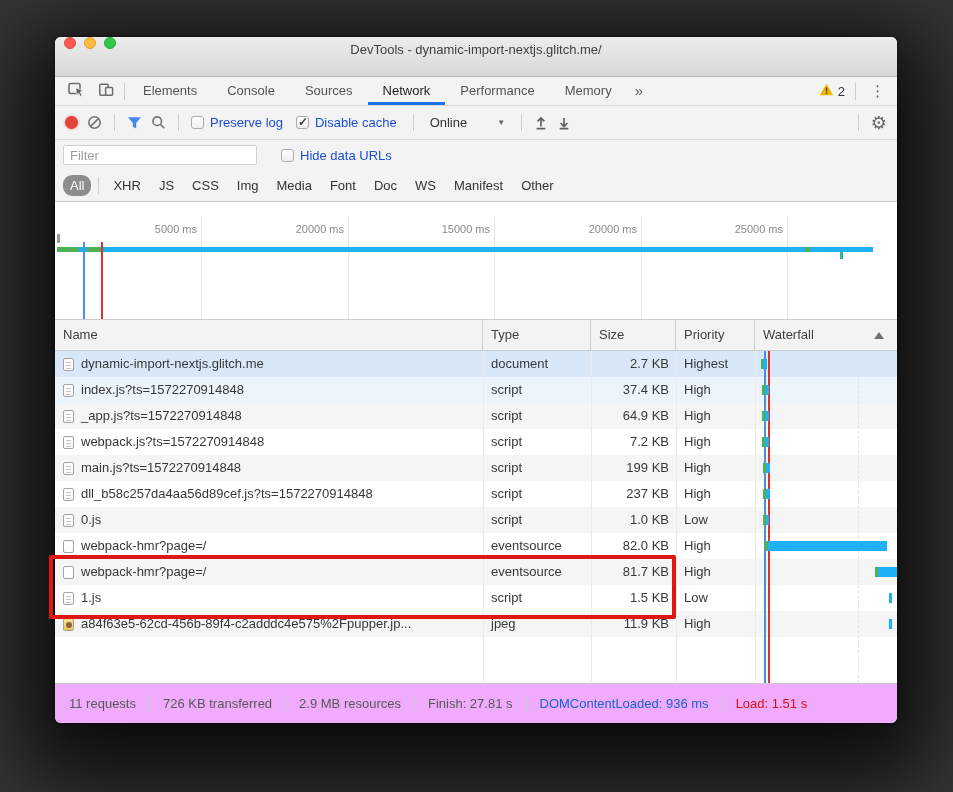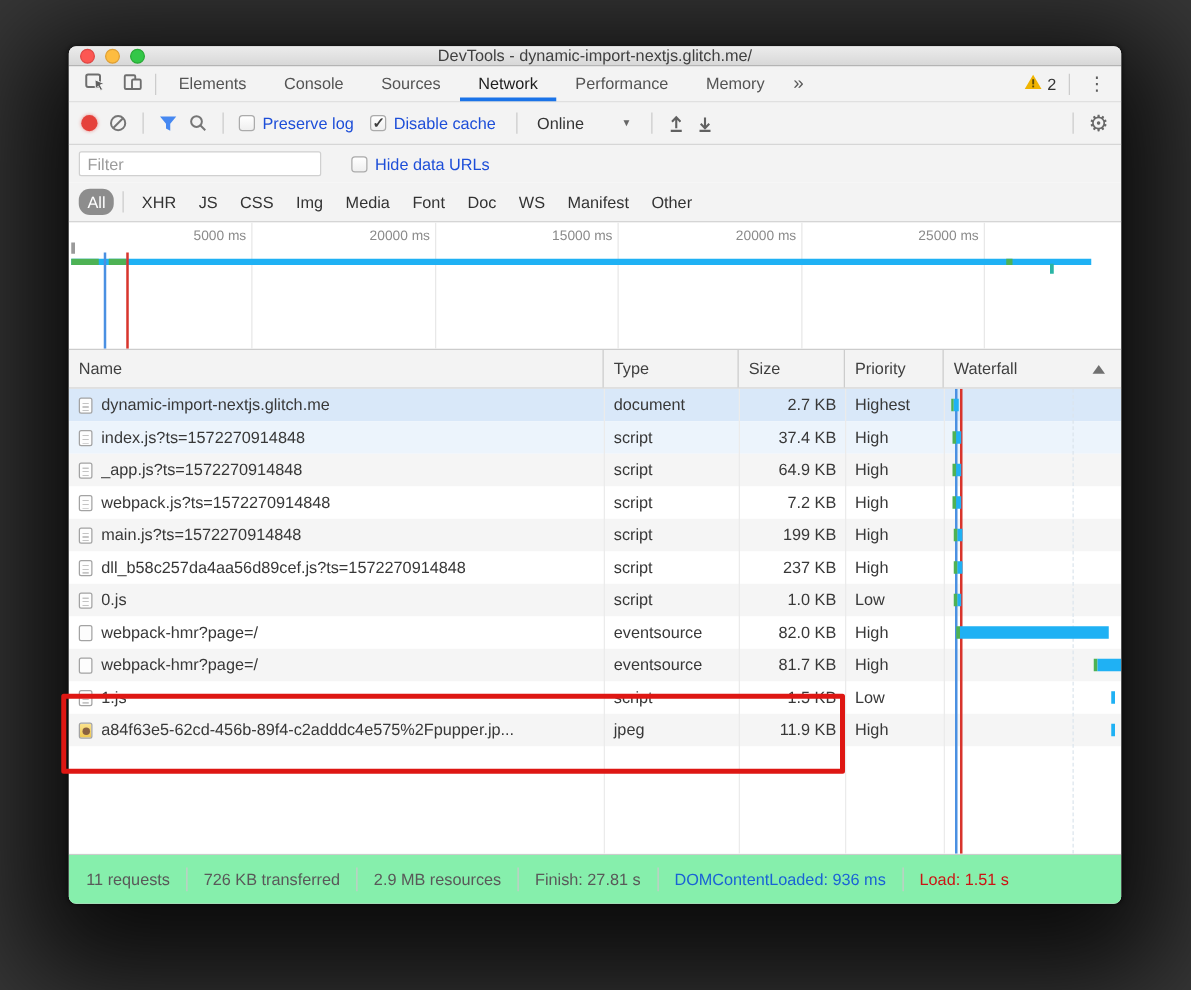--- a/index.html
+++ b/index.html
@@ -11,24 +11,24 @@
     overflow: hidden;
   }
   #devtools-window {
     position: absolute; left: 55px; top: 37px; width: 842px; height: 686px;
     background: #fff; border-radius: 6px; overflow: hidden;
     box-shadow: 0 25px 90px 35px rgba(0,0,0,0.82), 0 0 4px rgba(0,0,0,0.6);
     display: flex; flex-direction: column;
   }
   
   .titlebar {
-    height: 16px; flex: none; position: relative;
+    height: 40px; flex: none; position: relative;
     background: linear-gradient(#ececec,#d8d8d8);
     border-bottom: 1px solid #b4b4b4;
-    display: flex; align-items: center;
+    display: flex; align-items: flex-start;
   }
   .traffic { display:flex; gap: 8px; margin-left: 9px; }
   .light { width: 12px; height: 12px; border-radius: 50%; }
   .light.red   { background:#fc5753; border:1px solid #df4744; }
   .light.yellow{ background:#fdbc40; border:1px solid #de9f34; }
   .light.green { background:#33c748; border:1px solid #27aa35; }
   .title-text {
     position: absolute; left: 0; right: 0; text-align: center;
     font-size: 13px; color: #404040; line-height: 25px;
   }
@@ -78,21 +78,21 @@
   .filter-input::placeholder { color:#9c9c9c; }
   .hide-data { display:flex; align-items:center; margin-left: 14px; }
   
   .pillsrow {
     height: 32px; flex:none; background:#f3f3f3; border-bottom:1px solid #ccc;
     display:flex; align-items:center; padding: 0 8px; gap: 4px;
   }
   .pill { font-size:13px; color:#333; padding: 3px 7px; border-radius: 9px; }
   .pill.active { background:#8d8d8d; color:#fff; }
   
-  .overview { height: 102px; flex:none; position:relative; background:#fff; border-bottom:1px solid #ccc; overflow:hidden; }
+  .overview { height: 102px; flex:none; position:relative; background:#fff; border-bottom:1px solid #ccc; overflow:hidden;margin-top:16px; }
   .ov-grid { position:absolute; top:0; bottom:0; width:1px; background:#e8e8e8; }
   .ov-tick { position:absolute; top:5px; width:70px; font-size:11px; color:#8a8a8a; text-align:right; }
   .ov-tick.clipped { width:22px; text-align:left; }
   .ov-seg { position:absolute; }
   .ov-vline { position:absolute; top:24px; bottom:0; width:2px; }
   
   .thead {
     height: 31px; flex:none; background:#f3f3f3; border-bottom:1px solid #ccc;
     display:flex; font-size:13px; color:#3f3f3f;
   }
@@ -116,21 +116,21 @@
     background:repeating-linear-gradient(to bottom,#c4c4c4 0 1px,transparent 1px 3px); }
   .ficon.image { background:linear-gradient(#fbe38f,#f0c84e); }
   .ficon.image::before { content:""; position:absolute; left:2px; top:3px; width:6px; height:6px;
     border-radius:50%; background:#8a6140; }
   .wbar { position:absolute; top:8px; height:10px; z-index:3; }
   .ov-col-div { position:absolute; top:0; bottom:0; width:1px; background:#ebebeb; z-index:2; }
   .wf-vline { position:absolute; top:0; bottom:0; width:2px; z-index:2; }
   .wf-grid-dashed { position:absolute; top:0; bottom:0; width:0; border-left:1px dashed #dbe4ec; z-index:2; }
   
   .statusbar {
-    height: 40px; flex:none; background:#86efac; border-top:1px solid #ccc;
+    height: 40px; flex:none; background:#f0abfc; border-top:1px solid #ccc;
     display:flex; align-items:center; padding: 0 14px; gap: 13px;
     font-size:13px; color:#595959;
   }
   .status-div { width:1px; height:19px; background:#c9c9c9; flex:none; }
   .status-dcl { color:#1a62d5; }
   .status-load { color:#cc1414; }
   
   #highlight-rect {
     position:absolute; left:49px; top:555px; width:627px; height:64px;
     border:4px solid #de1713; border-radius:2px; z-index:99; pointer-events:none;

